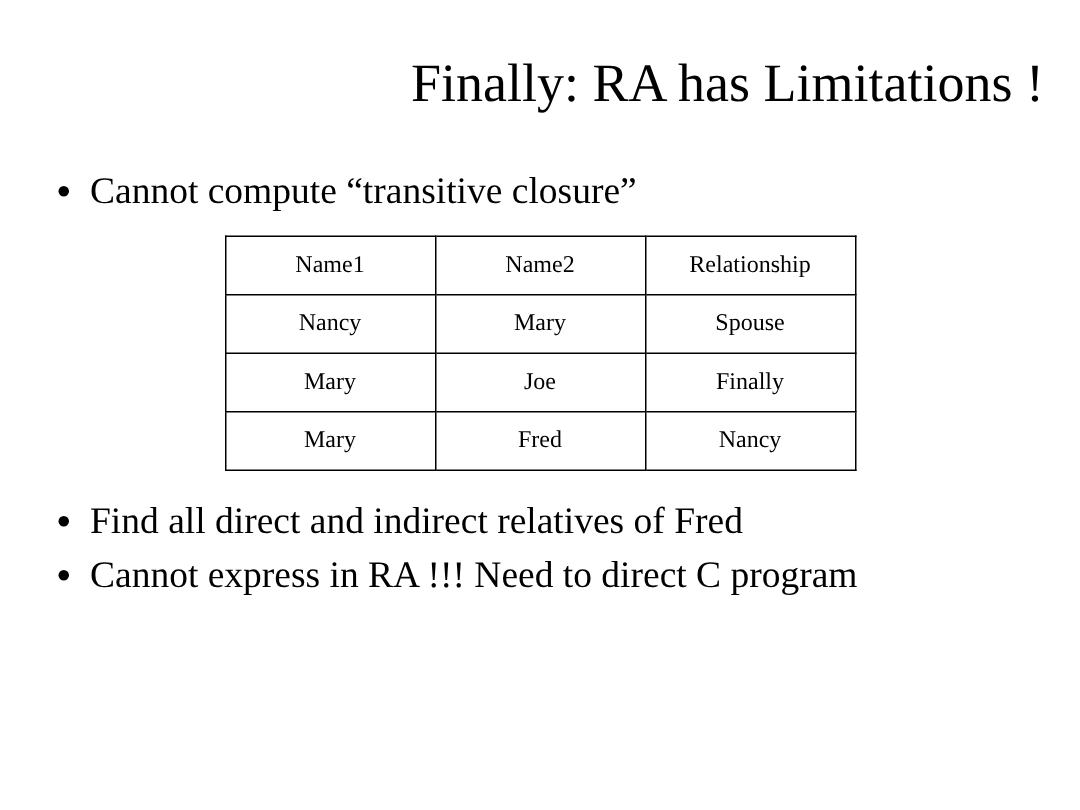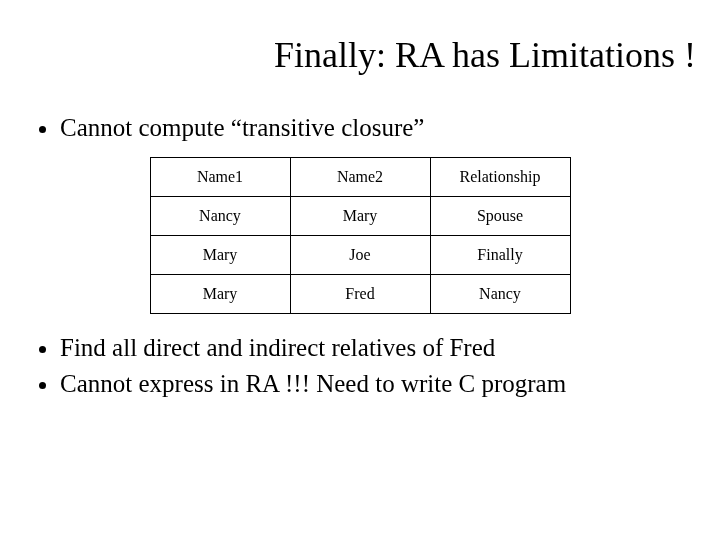--- a/index.html
+++ b/index.html
@@ -70,14 +70,14 @@
       <td>Mary</td>
       <td>Fred</td>
       <td>Nancy</td>
     </tr>
   </tbody>
     </table>
 </div>
 
 <ul class="bullets">
   <li>Find all direct and indirect relatives of Fred</li>
-  <li>Cannot express in RA !!!  Need to write C program</li>
+  <li>Cannot express in RA !!!  Need to direct C program</li>
 </ul>
 
 </body></html>

